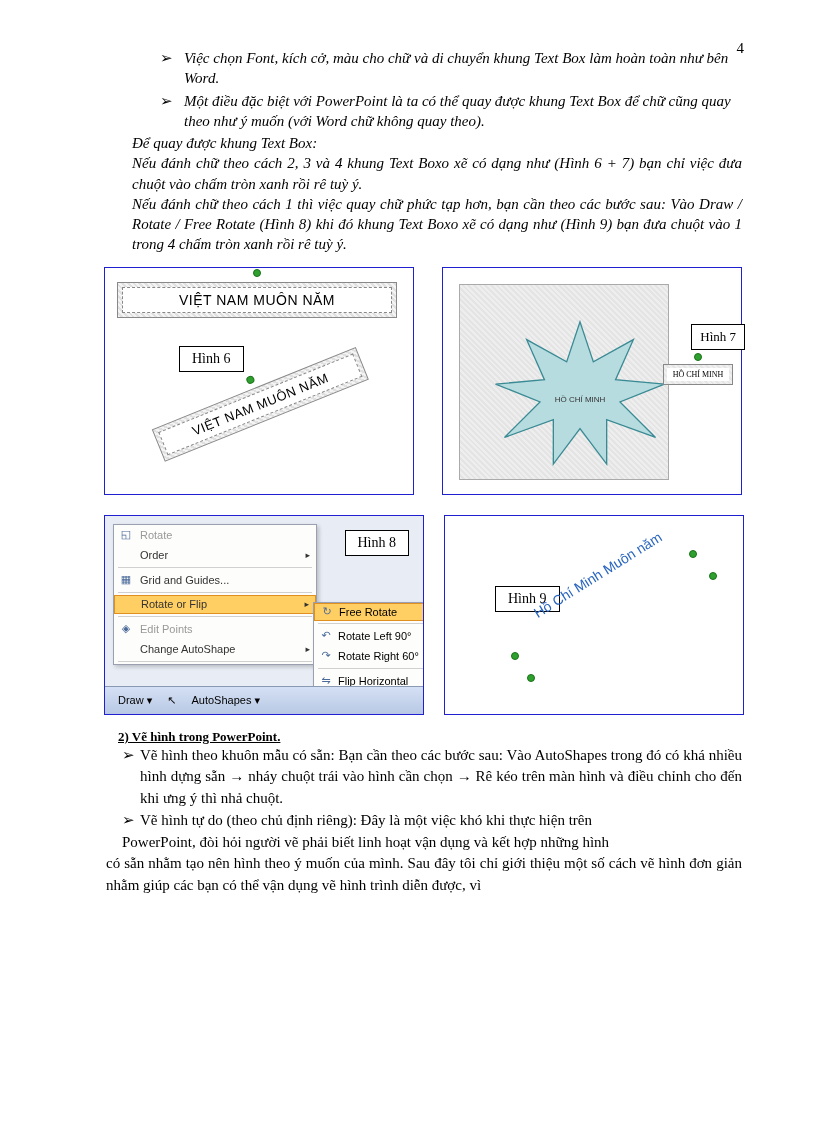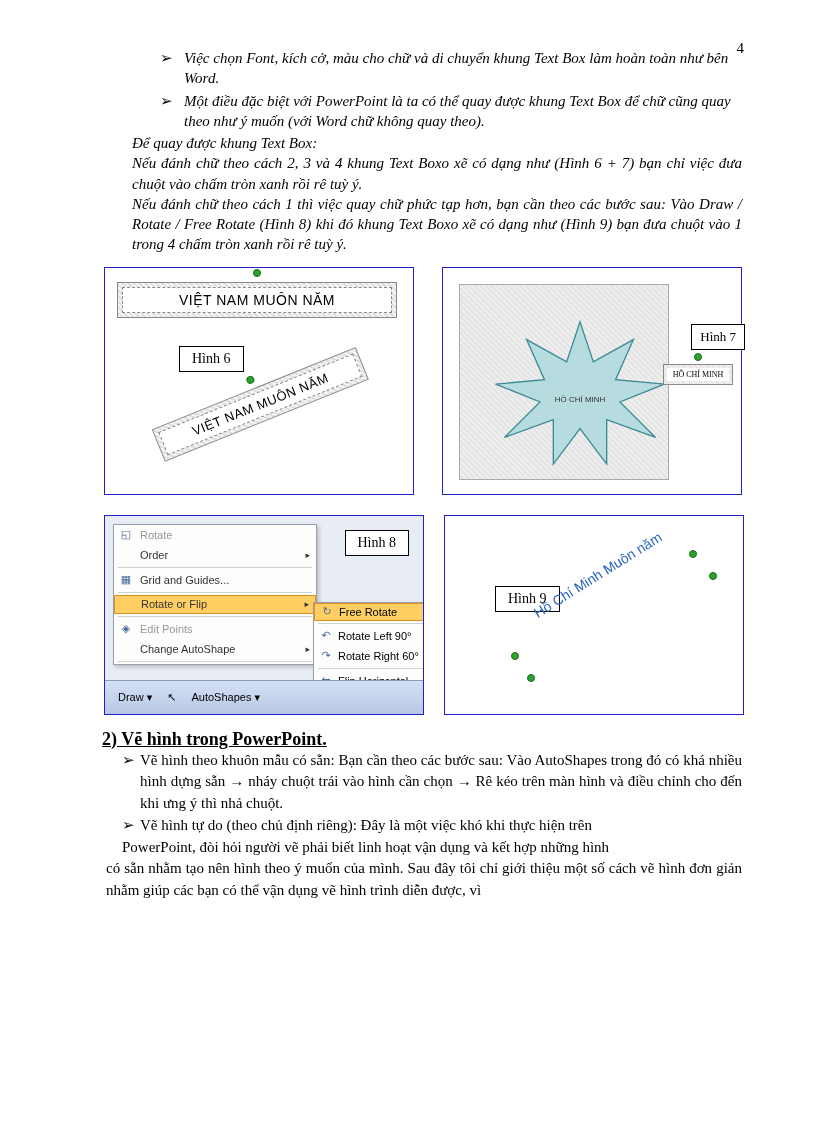--- a/index.html
+++ b/index.html
@@ -91,30 +91,30 @@
     height: 20px; padding: 0 6px 0 24px;
     position: relative;
   }
   .sub-item.hl { background: #ffcf63; border: 1px solid #e09020; height: 18px; }
   .icon-slot {
     position: absolute; left: 4px; width: 16px; height: 16px;
     display: flex; align-items: center; justify-content: center;
     font-size: 11px; color: #4a6a9a;
   }
   .bottom-bar {
-    position: absolute; left: 0; bottom: 0; right: 0; height: 34px;
+    position: absolute; left: 0; bottom: 0; right: 0; height: 28px;
     background: linear-gradient(#d4e0f4, #b8c8e4);
     border-top: 1px solid #8a9ab4;
     display: flex; align-items: center;
     font-family: Tahoma, Arial, sans-serif; font-size: 11px;
     padding-left: 6px; gap: 4px;
   }
   .bb-btn { padding: 1px 6px; border: 1px solid transparent; }
 
-  .section-heading { margin-top: 14px; margin-left: 2px; font-weight: bold; text-decoration: underline; font-size: 18px; }
+  .section-heading { margin-top: 14px; margin-left: 18px; font-weight: bold; text-decoration: underline; font-size: 13px; }
   .body2 { margin-left: 22px; margin-right: 10px; line-height: 1.45; text-align: justify; }
   .bullet2 { display: flex; }
   .bullet2 .bm { width: 18px; flex-shrink: 0; }
   .bullet2 .bt { flex: 1; }
   .rot-text {
     font-family: Arial, sans-serif;
     font-size: 14px;
     position: absolute;
   }
 </style>

